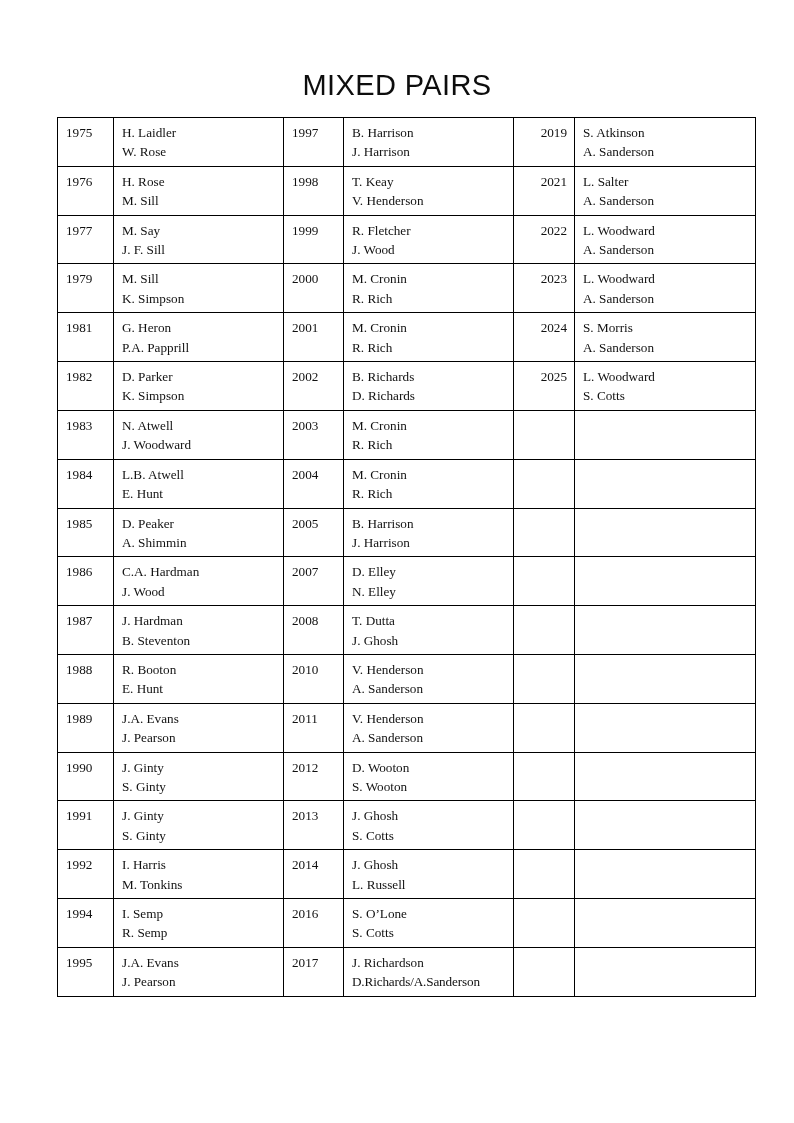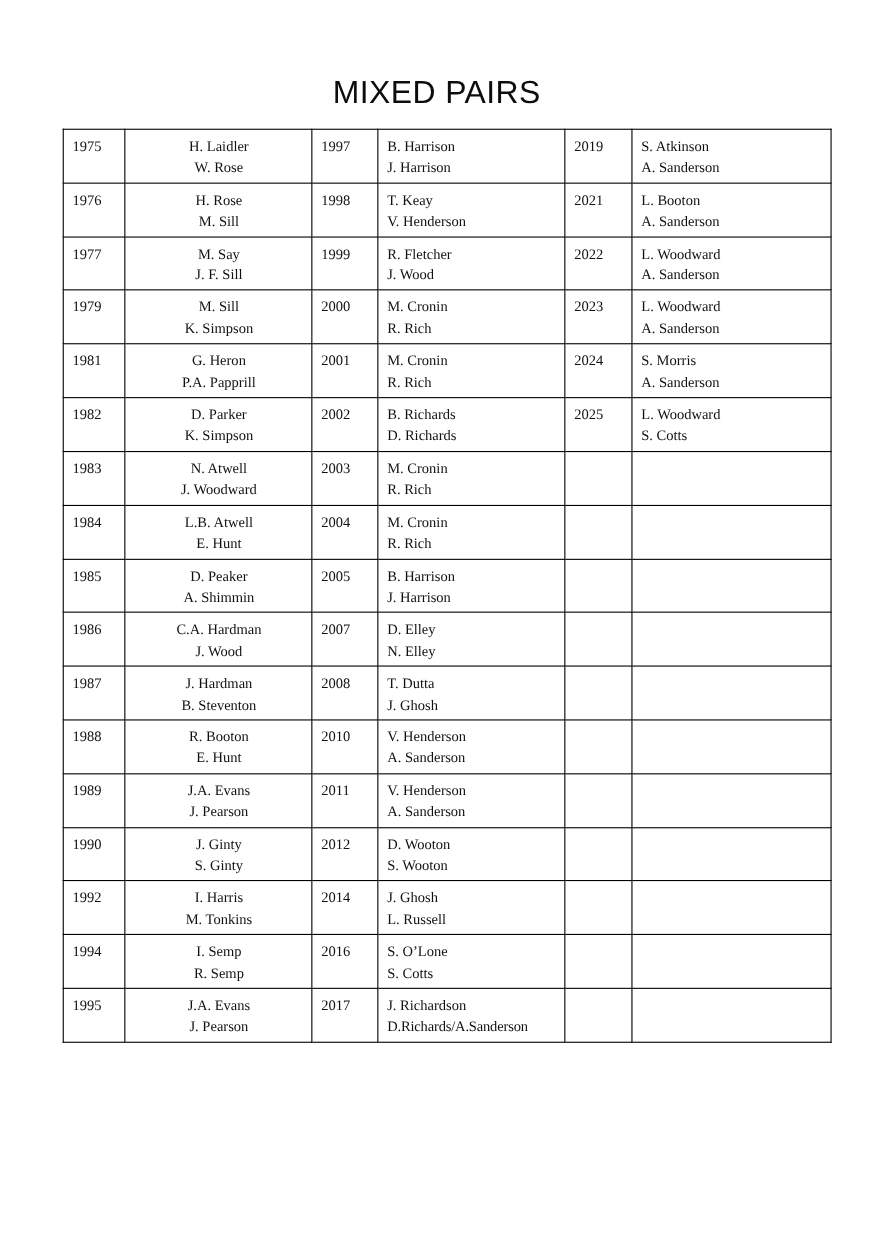--- a/index.html
+++ b/index.html
@@ -50,25 +50,25 @@
     padding: 5px 7px 4px 8px;
     height: 36px;
     box-sizing: border-box;
     font-size: 13.2px;
     line-height: 19.4px;
     color: #111111;
     overflow: hidden;
     white-space: nowrap;
   }
   td.year-cell { width: 56px; }
-  td.name-cell-a { width: 170px; text-align: center; }
+  td.name-cell-a { width: 170px; }
   td.name-cell-b { width: 170px; }
   td.name-cell-c { width: 181px; }
   td.year-cell-b { width: 60px; }
-  td.year-cell-c { width: 61px; }
+  td.year-cell-c { width: 61px; text-align: right; }
   .nm {
     display: block;
   }
   .nm.tight {
     letter-spacing: -0.15px;
   }
 </style>
 </head>
 <body>
 
@@ -102,21 +102,21 @@
               <span class="nm">H. Rose</span>
               <span class="nm">M. Sill</span>
             </td>
             <td class="year-cell-b">1998</td>
             <td class="name-cell-b">
               <span class="nm">T. Keay</span>
               <span class="nm">V. Henderson</span>
             </td>
             <td class="year-cell-c">2021</td>
             <td class="name-cell-c">
-              <span class="nm">L. Booton</span>
+              <span class="nm">L. Salter</span>
               <span class="nm">A. Sanderson</span>
             </td>
           </tr>
           <tr>
             <td class="year-cell">1977</td>
             <td class="name-cell-a">
               <span class="nm">M. Say</span>
               <span class="nm">J. F. Sill</span>
             </td>
             <td class="year-cell-b">1999</td>
@@ -303,20 +303,37 @@
           <tr>
             <td class="year-cell">1990</td>
             <td class="name-cell-a">
               <span class="nm">J. Ginty</span>
               <span class="nm">S. Ginty</span>
             </td>
             <td class="year-cell-b">2012</td>
             <td class="name-cell-b">
               <span class="nm">D. Wooton</span>
               <span class="nm">S. Wooton</span>
+            </td>
+            <td class="year-cell-c"></td>
+            <td class="name-cell-c">
+              <span class="nm"></span>
+              <span class="nm"></span>
+            </td>
+          </tr>
+          <tr>
+            <td class="year-cell">1991</td>
+            <td class="name-cell-a">
+              <span class="nm">J. Ginty</span>
+              <span class="nm">S. Ginty</span>
+            </td>
+            <td class="year-cell-b">2013</td>
+            <td class="name-cell-b">
+              <span class="nm">J. Ghosh</span>
+              <span class="nm">S. Cotts</span>
             </td>
             <td class="year-cell-c"></td>
             <td class="name-cell-c">
               <span class="nm"></span>
               <span class="nm"></span>
             </td>
           </tr>
           <tr>
             <td class="year-cell">1992</td>
             <td class="name-cell-a">

